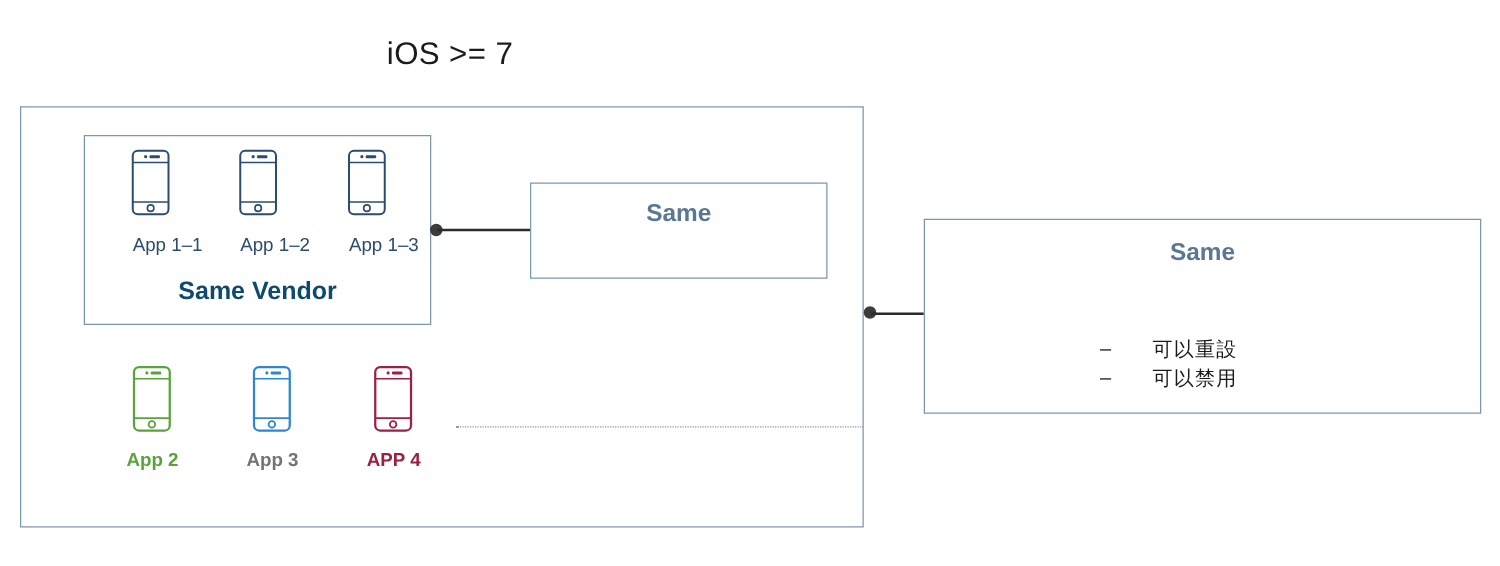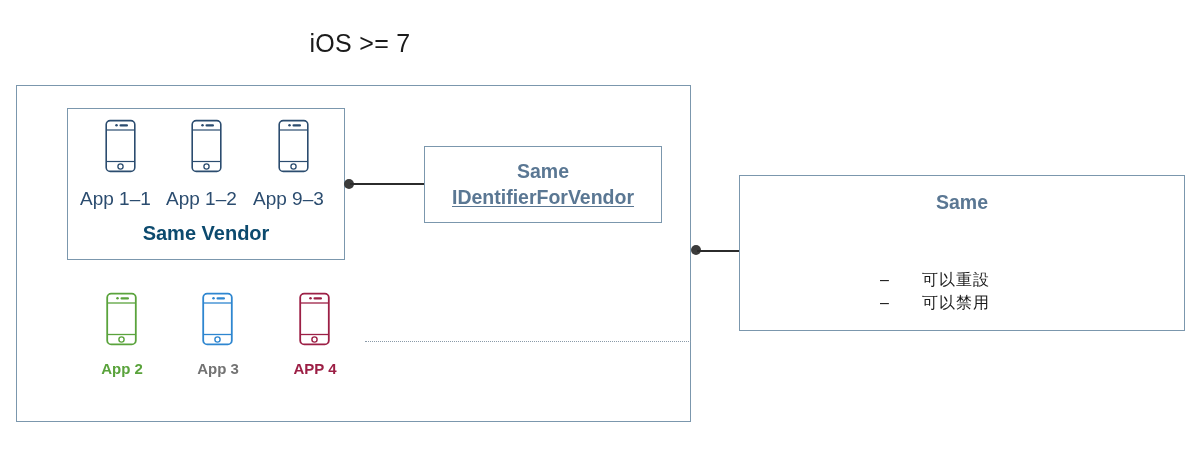--- a/index.html
+++ b/index.html
@@ -77,22 +77,22 @@
   .phone {
     position: absolute;
     width: 33px;
     height: 54px;
   }
   .phone svg { display: block; width: 33px; height: 54px; }
 
   
   .app-label {
     position: absolute;
-    text-align: left;
-    font-size: 19px;
+    text-align: right;
+    font-size: 15px;
     color: #2b4c6f;
     white-space: nowrap;
   }
   .app-label-big {
     position: absolute;
     text-align: center;
     font-size: 15px;
     font-weight: bold;
     white-space: nowrap;
   }
@@ -211,21 +211,21 @@
       <line x1="2.2" y1="11" x2="30.8" y2="11" stroke="#2b4c6f" stroke-width="1.2"></line>
       <line x1="2.2" y1="42.5" x2="30.8" y2="42.5" stroke="#2b4c6f" stroke-width="1.2"></line>
       <circle cx="12.5" cy="6.3" r="1.25" fill="#2b4c6f"></circle>
       <rect x="15.5" y="5.2" width="8.5" height="2.4" rx="1.1" fill="#2b4c6f"></rect>
       <circle cx="16.5" cy="47.5" r="2.6" fill="none" stroke="#2b4c6f" stroke-width="1.3"></circle>
     </svg>
   </div>
 
   <div class="app-label" style="left:80px; top:188px; width:82px;">App 1–1</div>
   <div class="app-label" style="left:166px; top:188px; width:82px;">App 1–2</div>
-  <div class="app-label" style="left:253px; top:188px; width:82px;">App 9–3</div>
+  <div class="app-label" style="left:253px; top:188px; width:82px;">App 1–3</div>
 
   <div class="vendor-caption">Same Vendor</div>
 
   <div class="phone" style="left:105px; top:292px;">
     <svg viewBox="0 0 33 54" xmlns="http://www.w3.org/2000/svg">
       <rect x="2.2" y="1.6" width="28.6" height="50.8" rx="4" ry="4" fill="#ffffff" stroke="#5aa33c" stroke-width="1.8"></rect>
       <line x1="2.2" y1="11" x2="30.8" y2="11" stroke="#5aa33c" stroke-width="1.3"></line>
       <line x1="2.2" y1="42.5" x2="30.8" y2="42.5" stroke="#5aa33c" stroke-width="1.3"></line>
       <circle cx="12.5" cy="6.3" r="1.25" fill="#5aa33c"></circle>
       <rect x="15.5" y="5.2" width="8.5" height="2.4" rx="1.1" fill="#5aa33c"></rect>
@@ -258,21 +258,20 @@
   <div class="app-label-big" style="left:265px; top:360px; width:100px; color:#9c1f45;">APP 4</div>
 
   <div id="dotted-divider"></div>
 
   <div class="connector-dot" id="conn-vendor-dot"></div>
   <div class="connector-line" id="conn-vendor-line"></div>
 
   <div class="box" id="idfv-box"></div>
   <div class="id-title" id="idfv-text">
     <div>Same</div>
-    <div class="id-underline">IDentifierForVendor</div>
   </div>
 
   <div class="connector-dot" id="conn-idfa-dot"></div>
   <div class="connector-line" id="conn-idfa-line"></div>
 
   <div class="box" id="idfa-box"></div>
   <div class="id-title" id="idfa-text">
     <div>Same</div>
   </div>
 

